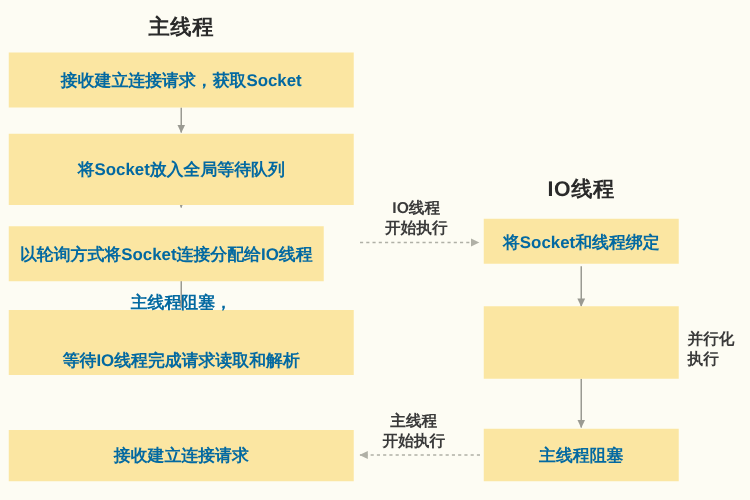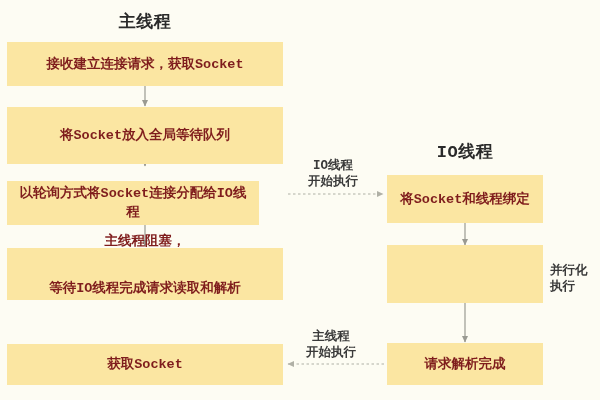--- a/index.html
+++ b/index.html
@@ -10,35 +10,34 @@
     width: 600px;
     height: 400px;
     background: #fdfcf3;
     font-family: "Liberation Sans", "DejaVu Sans", sans-serif;
     overflow: hidden;
   }
   #flowchart {
     position: relative;
     width: 600px;
     height: 400px;
-    font-family: Liberation Mono, monospace;
   }
   .lane-title {
     position: absolute;
     font-size: 17px;
     font-weight: 700;
     color: #2a2a2a;
     letter-spacing: 0.5px;
     white-space: nowrap;
     text-align: center;
   }
   .node {
     position: absolute;
     background: #fbe6a2;
-    color: #7f1d1d;
+    color: #0369a1;
     font-size: 13.5px;
     font-weight: 700;
     line-height: 19px;
     display: flex;
     align-items: center;
     justify-content: center;
     text-align: center;
     box-sizing: border-box;
     padding: 2px 6px;
   }
@@ -115,34 +114,34 @@
   </div>
 
   <div class="node" style="left:7px; top:248px; width:276px; height:52px;align-items:flex-end;">
     <span>
       <span style="display:block;">主线程阻塞，</span>
       <span style="display:block;margin-top:28px;">等待IO线程完成请求读取和解析</span>
     </span>
   </div>
 
   <div class="node" style="left:7px; top:344px; width:276px; height:41px;">
-    <span>获取Socket</span>
+    <span>接收建立连接请求</span>
   </div>
 
-  <div class="node" style="left:387px; top:175px; width:156px; height:48px;">
+  <div class="node" style="left:387px; top:175px; width:156px; height:36px;">
     <span>将Socket和线程绑定</span>
   </div>
 
   <div class="node" style="left:387px; top:245px; width:156px; height:58px;">
     <span>
     </span>
   </div>
 
   <div class="node" style="left:387px; top:343px; width:156px; height:42px;">
-    <span>请求解析完成</span>
+    <span>主线程阻塞</span>
   </div>
 
   <div class="edge-label" style="left:296px; top:158px; width:74px;">
     <span style="display:block;">IO线程</span>
     <span style="display:block;">开始执行</span>
   </div>
 
   <div class="edge-label" style="left:294px; top:329px; width:74px;">
     <span style="display:block;">主线程</span>
     <span style="display:block;">开始执行</span>

